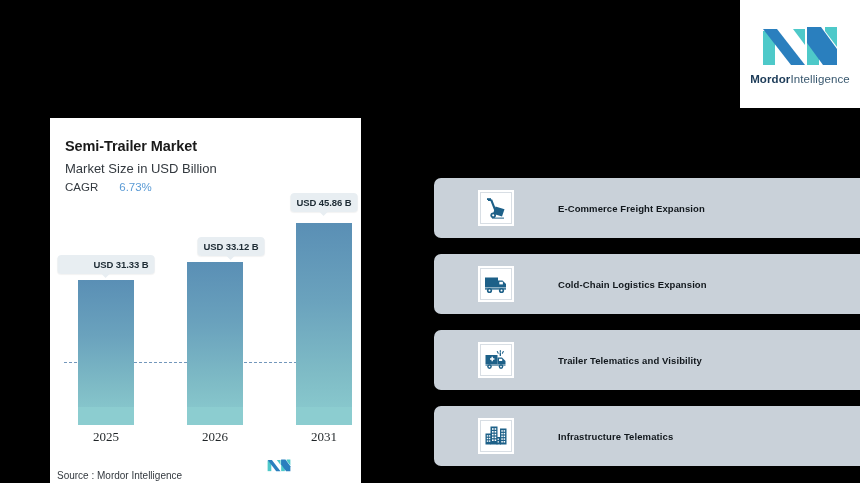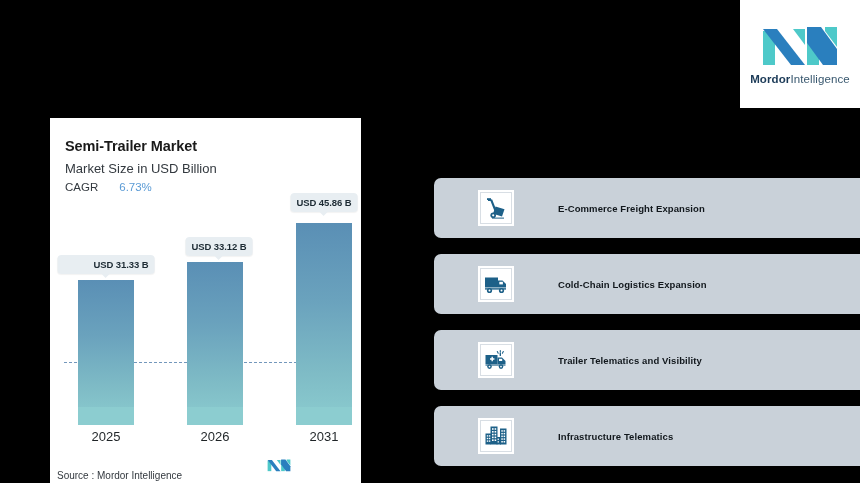--- a/index.html
+++ b/index.html
@@ -60,27 +60,27 @@
     font-size:9.5px;font-weight:700;letter-spacing:-.1px;
     padding:4px 6px 4px 6px;white-space:nowrap;
     box-shadow:0 1px 1px rgba(0,0,0,.05);
   }
   .vlabel:after{
     content:"";position:absolute;left:50%;bottom:-4px;margin-left:-4px;
     width:0;height:0;border-left:4px solid transparent;
     border-right:4px solid transparent;border-top:4px solid #e8eef2;
   }
   .vl1{left:56px;top:62px;padding-left:36px;}
-  .vl2{left:169px;top:44px;}
+  .vl2{left:181px;top:44px;}
   .vl3{left:274px;top:0px;}
 
   .xaxis{position:absolute;left:0;top:232px;width:311px;height:26px;}
   .xtick{
     position:absolute;transform:translateX(-50%);
-    font-size:13px;color:#1f2427;font-weight:400;top:4px;
+    font-size:13px;color:#1f2427;font-weight:400;top:4px;font-family:Liberation Serif, serif;
   }
   .xt1{left:56px;} .xt2{left:165px;} .xt3{left:274px;}
 
   .source-row{
     position:absolute;left:0;top:262px;width:311px;height:28px;
   }
   .source{
     position:absolute;left:7px;top:15px;font-size:10px;color:#33393f;
     white-space:nowrap;
   }

